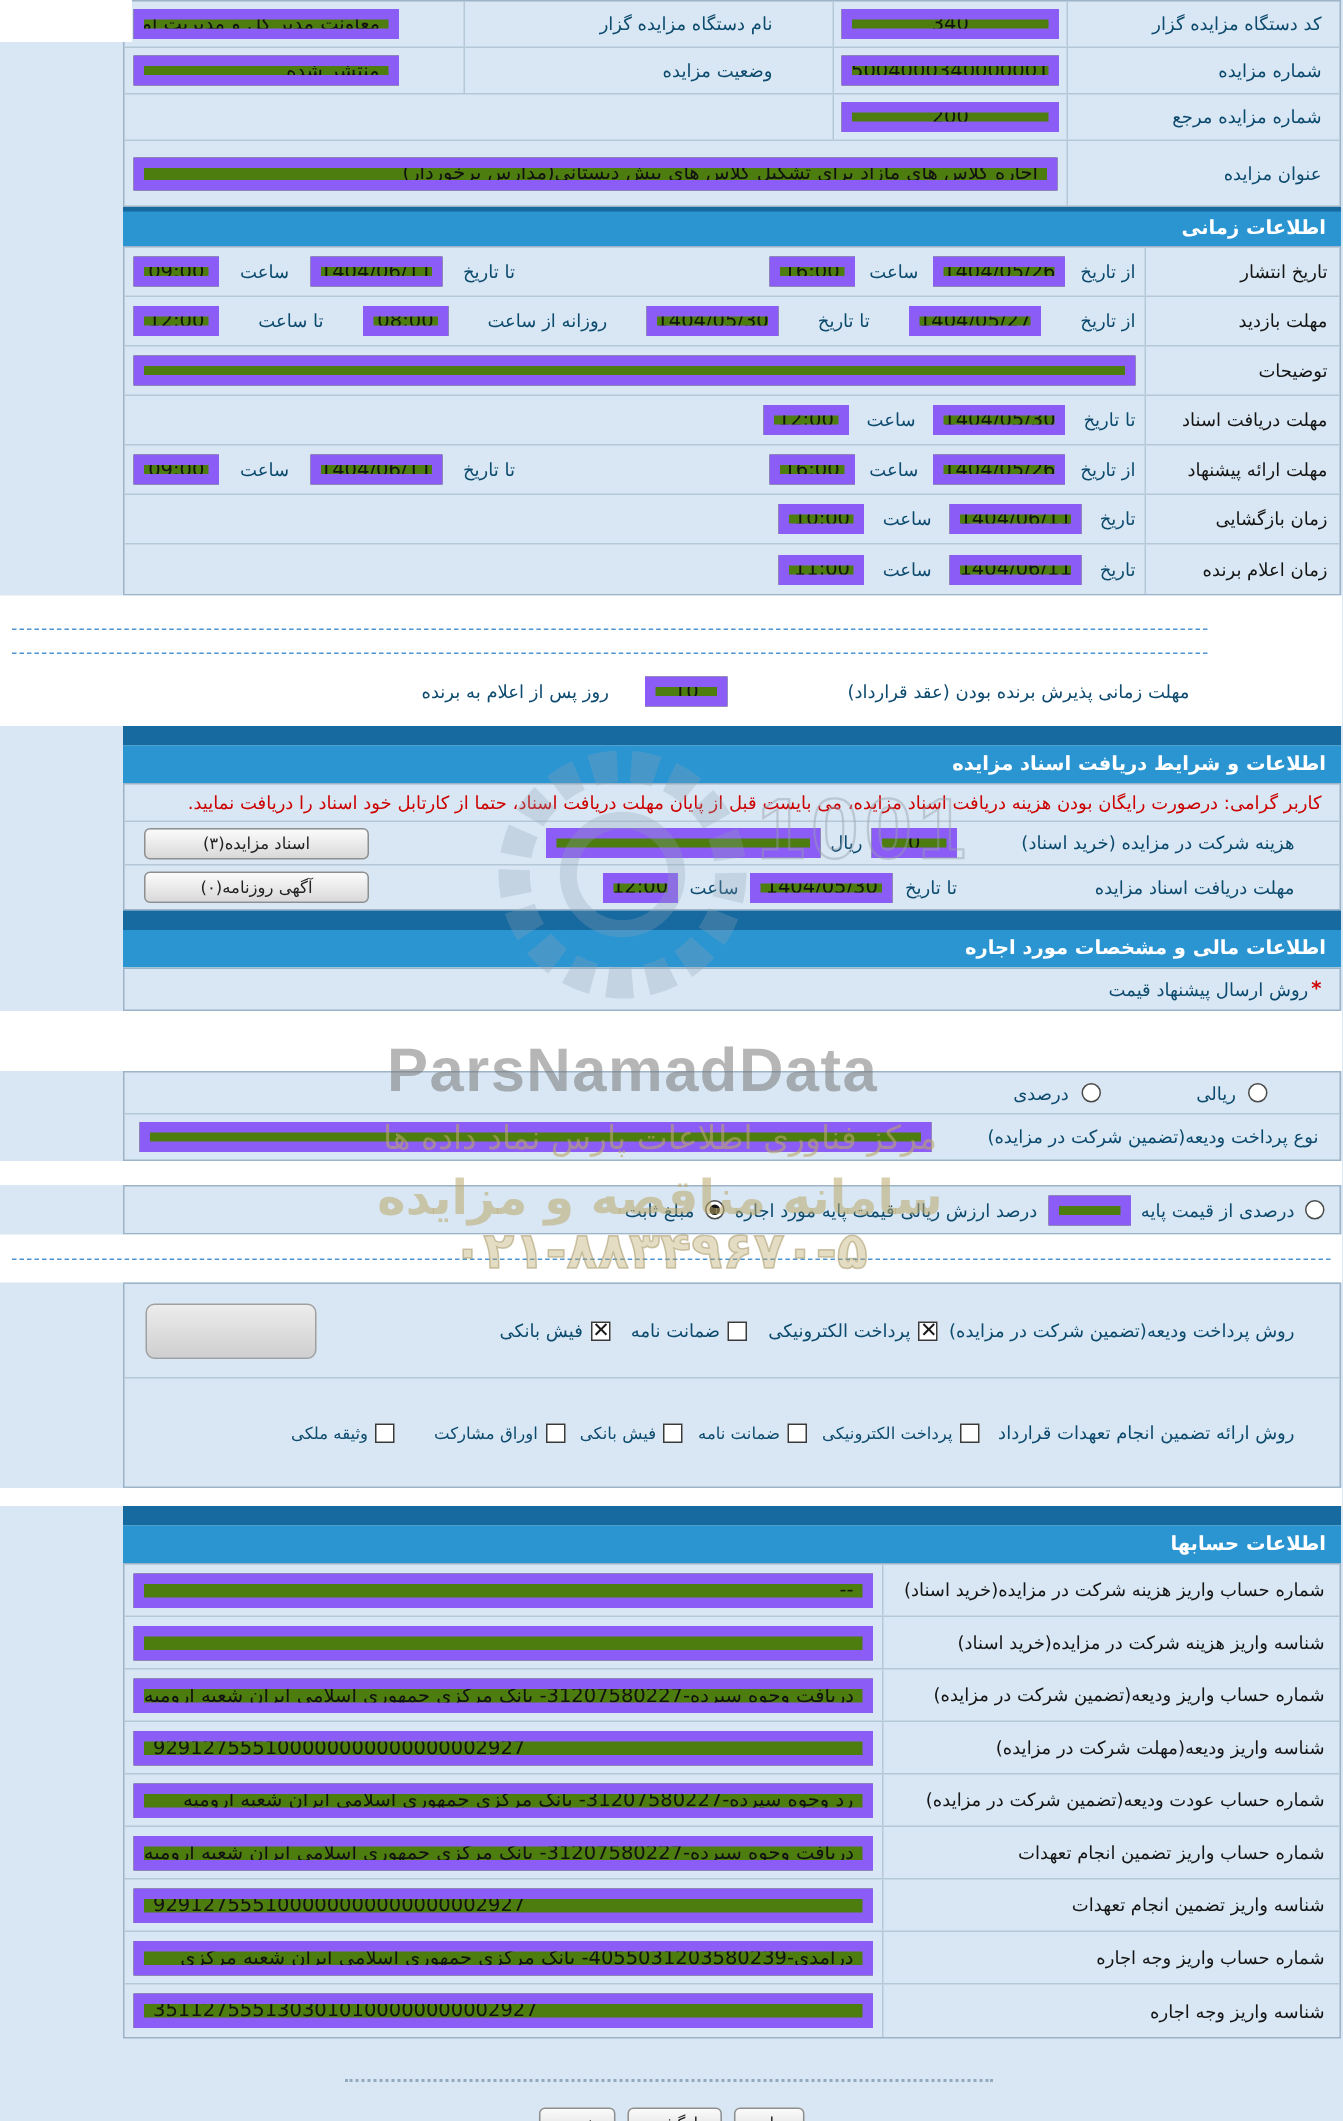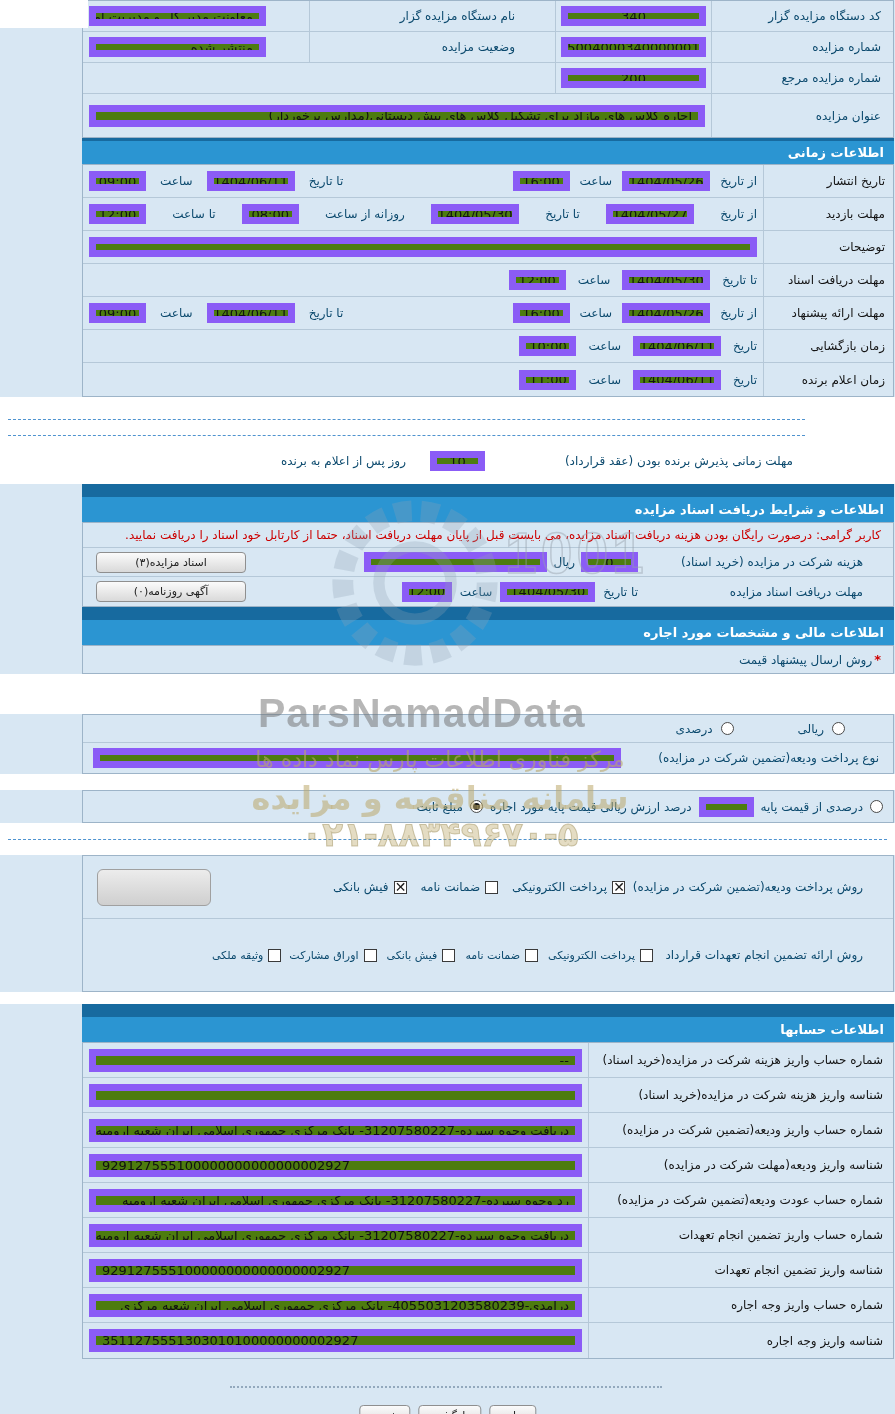--- a/index.html
+++ b/index.html
@@ -292,21 +292,21 @@
             <span class="lbl" style="font-size:11px">پرداخت الکترونیکی</span>
           </span>
         <span class="pair" style="margin-left:10px">
             <span class="cb"></span>
             <span class="lbl" style="font-size:11px">ضمانت نامه</span>
           </span>
         <span class="pair" style="margin-left:10px">
             <span class="cb"></span>
             <span class="lbl" style="font-size:11px">فیش بانکی</span>
           </span>
-        <span class="pair" style="margin-left:8px">
+        <span class="pair" style="margin-left:26px">
             <span class="cb"></span>
             <span class="lbl" style="font-size:11px">اوراق مشارکت</span>
           </span>
         <span class="pair" style="margin-left:10px">
             <span class="cb"></span>
             <span class="lbl" style="font-size:11px">وثیقه ملکی</span>
           </span>
       </div>
     </div>
 

